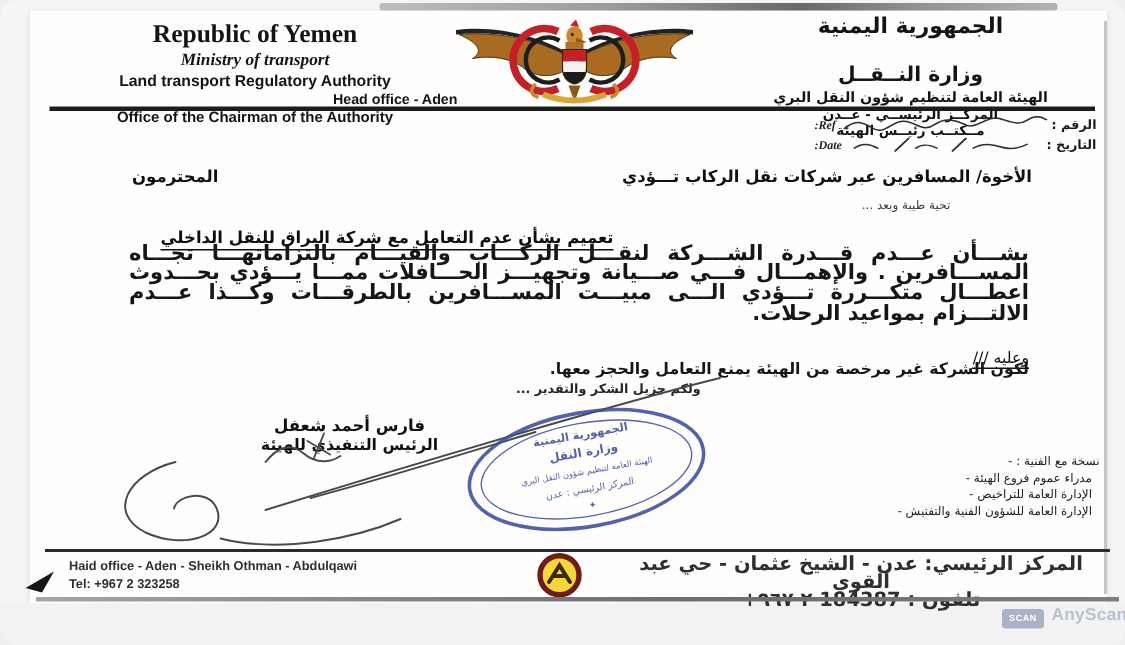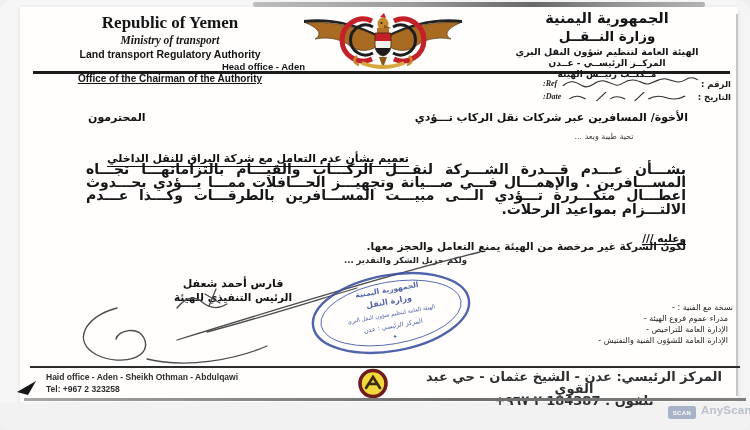--- a/index.html
+++ b/index.html
@@ -14,26 +14,26 @@
              background:linear-gradient(90deg,#bdbdbd,#9a9a9a 35%,#686868 62%,#8f8f8f 78%,#b3b3b3); }
   .page-edge { left:736px; top:14px; width:2px; height:382px; background:#c6c6c3; }
   .bottom-strip { left:0; top:402px; width:750px; height:28px; background:#f1f2f1; }
 
   
   .en-head { left:35px; top:13px; width:270px; text-align:center; color:#141414; }
   .en-l1 { font:700 17px "Liberation Serif", serif; }
   .en-l2 { font:italic 700 11.5px "Liberation Serif", serif; margin-top:1px; }
   .en-l3 { font:700 10.5px "Liberation Sans", sans-serif; margin-top:2px; }
   .en-l4 { font:700 9.5px "Liberation Sans", sans-serif; margin-top:1px;text-align:right; }
-  .en-l5 { font:700 10px "Liberation Sans", sans-serif; margin-top:1px;text-decoration:underline; }
+  .en-l5 { font:700 10px "Liberation Sans", sans-serif; margin-top:1px; }
 
   
   .ar-head { left:477px; top:10px; width:260px; text-align:center; direction:rtl; color:#141414; }
   .ar-l1 { font-size:14.5px; font-weight:700; }
-  .ar-l2 { font-size:13.5px; font-weight:700; letter-spacing:1px; margin-top:2px; }
+  .ar-l2 { font-size:13.5px; font-weight:700; letter-spacing:1px; margin-top:16px; }
   .ar-l3 { font-size:9.5px; font-weight:700; margin-top:2px; }
   .ar-l4 { font-size:9px;  font-weight:700; margin-top:1px; }
   .ar-l5 { font-size:9px;  font-weight:700; margin-top:1px; }
 
   .divider { left:33px; top:71px; width:697px; height:2.5px; background:#1c1c1c; }
 
   
   .refblock { left:543px; top:77px; width:188px; direction:rtl; color:#1d1d1d; }
   .refrow { display:flex; align-items:center; height:13px; }
   .reflbl-ar { font-size:8.5px; font-weight:700; white-space:nowrap; }
@@ -46,21 +46,21 @@
   .greeting { left:548px; top:132px; width:112px; direction:rtl; text-align:center;
               font-size:8px; color:#3c3c3c; }
 
   .subject { left:85px; top:147px; width:324px; text-align:right; direction:rtl; }
   .subject span { font-size:11px; font-weight:700; color:#0e0e0e;
                   border-bottom:1.5px solid #0e0e0e; padding-bottom:1px; }
 
   .bodytxt { left:86px; top:163px; width:600px; direction:rtl; text-align:justify;
              font-size:14px; font-weight:700; line-height:13.2px; color:#161616; }
   .therefore { left:86px; top:227px; width:600px; direction:rtl; text-align:right; }
-  .therefore span { font-size:10.5px; font-weight:700; color:#111;
+  .therefore span { font-size:10.5px; font-weight:400; color:#111;
                     border-bottom:1.4px solid #111; }
   .decision { left:86px; top:240px; width:600px; direction:rtl; text-align:right;
               font-size:10.5px; font-weight:700; color:#161616; }
   .closing { left:328px; top:255px; width:155px; text-align:center; direction:rtl;
              font-size:8.5px; font-weight:600; color:#262626; }
 
   .sig-name  { left:152px; top:277px; width:162px; text-align:center; direction:rtl;
                font-size:11px; font-weight:700; color:#101010; }
   .sig-title { left:137px; top:291px; width:192px; text-align:center; direction:rtl;
                font-size:10.5px; font-weight:700; color:#101010; }

